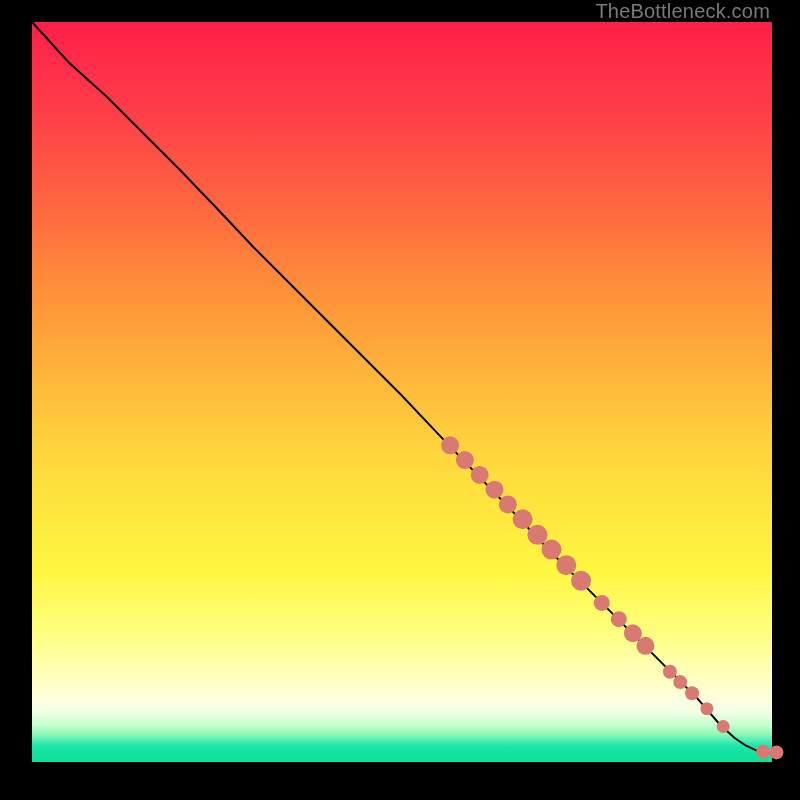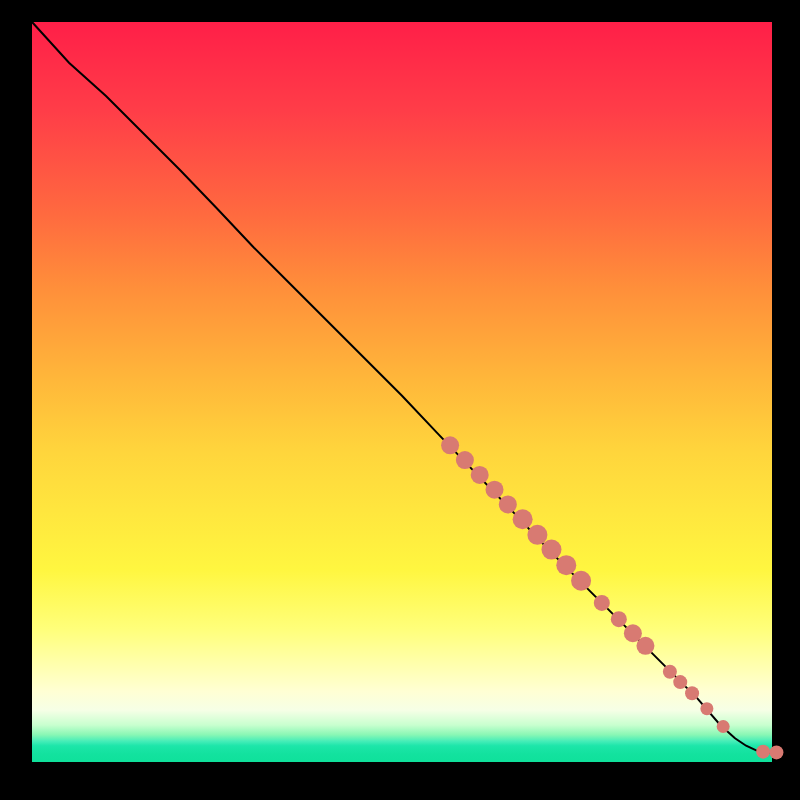--- a/index.html
+++ b/index.html
@@ -72,20 +72,21 @@
   }
   .marker {
     fill: #d87a72;
     stroke: none;
   }
 </style>
 </head>
 <body>
 
 <div class="stage">
+  <div class="watermark">TheBottleneck.com</div>
   <div class="plot">
     <svg class="overlay" viewBox="0 0 740 740">
       <path id="curve-path" class="curve" d="M0.00 0.00 L37.00 40.70 L74.00 74.00 L111.00 111.00 L148.00 148.00 L185.00 186.48 L222.00 225.70 L259.00 262.70 L296.00 299.70 L333.00 336.70 L370.00 373.70 L407.00 412.92 L444.00 451.40 L481.00 489.88 L518.00 529.10 L555.00 566.10 L592.00 603.10 L629.00 640.10 L666.00 677.10 L688.20 703.00 L703.00 716.32 L714.10 723.72 L725.20 728.90 L736.30 730.38 L747.40 730.38"></path>
       <g id="markers-group">
           <circle cx="418.10" cy="423.28" r="9" class="marker"></circle>
           <circle cx="432.90" cy="438.08" r="9" class="marker"></circle>
           <circle cx="447.70" cy="452.88" r="9" class="marker"></circle>
           <circle cx="462.50" cy="467.68" r="9" class="marker"></circle>
           <circle cx="475.82" cy="482.48" r="9" class="marker"></circle>
           <circle cx="490.62" cy="497.28" r="10" class="marker"></circle>

